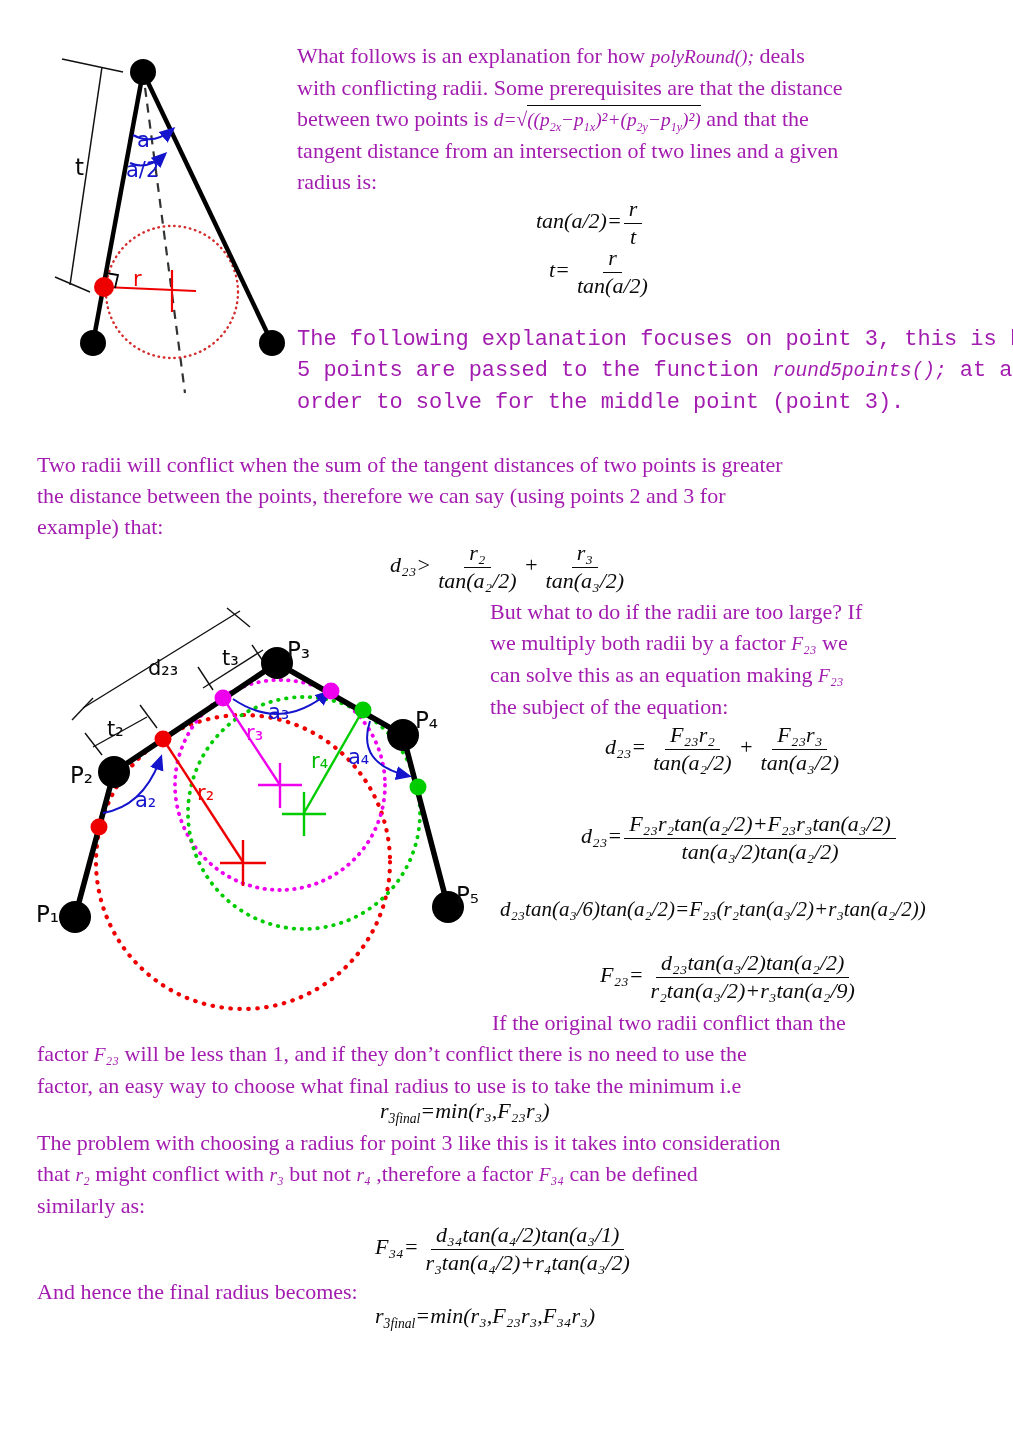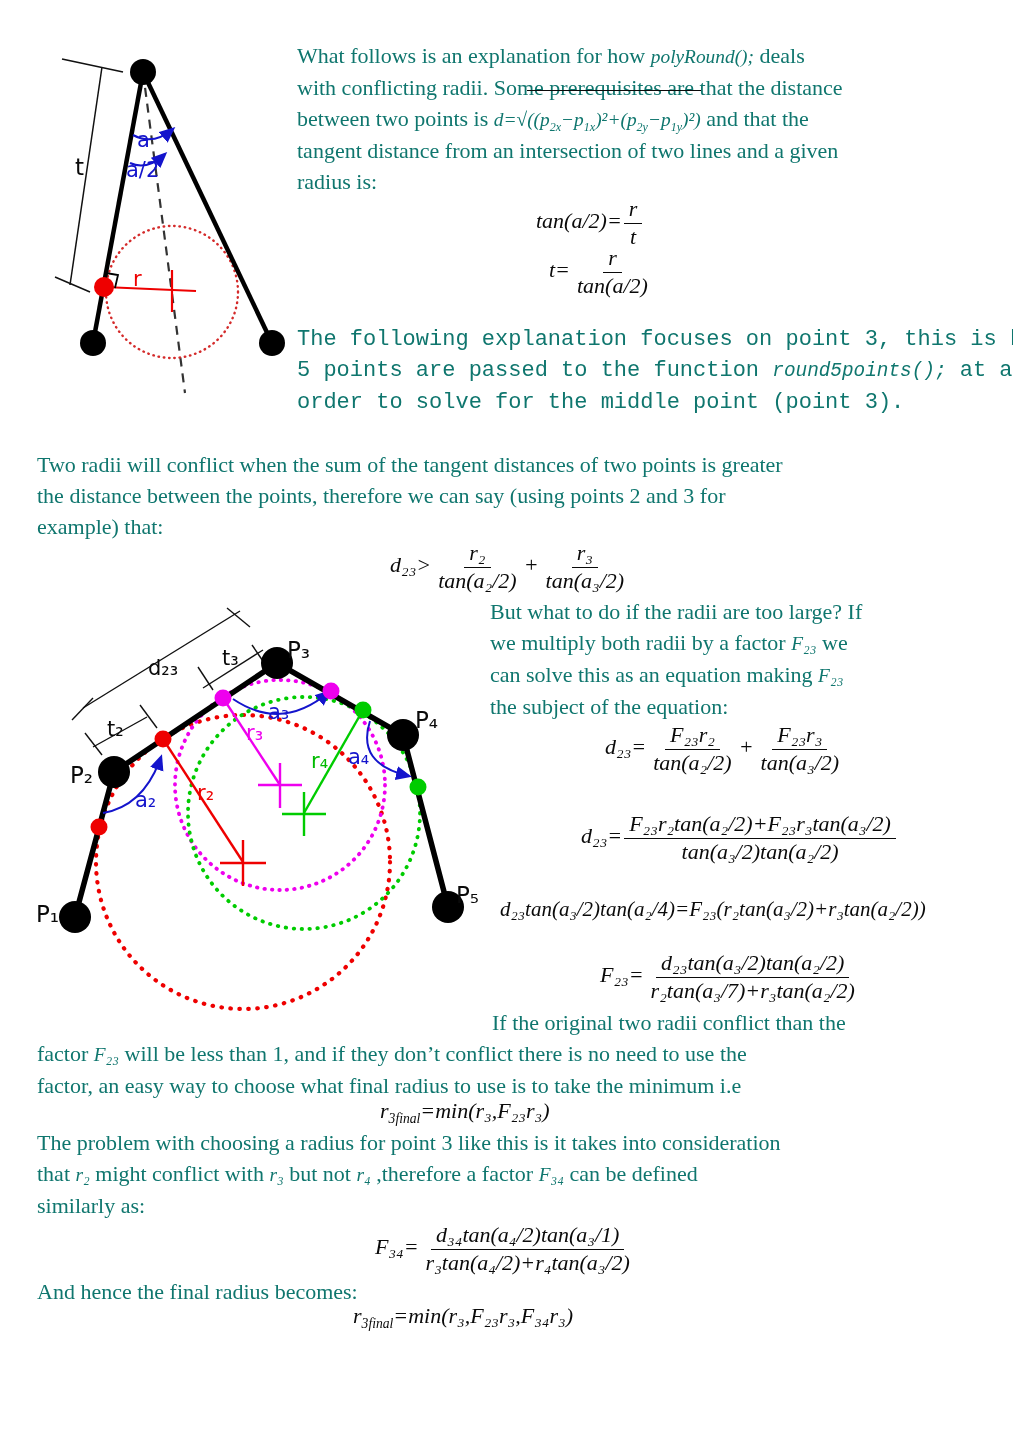--- a/index.html
+++ b/index.html
@@ -1,20 +1,20 @@
 <!DOCTYPE html>
 <html><head>
 <meta charset="utf-8">
 <style>
   html,body{margin:0;padding:0;background:#ffffff;}
   #page{position:relative;width:1013px;height:1441px;background:#ffffff;overflow:hidden;}
-  .para{position:absolute;font:22px/31px "Liberation Serif","DejaVu Serif",serif;color:#0f766e;white-space:nowrap;margin:0;}
+  .para{position:absolute;font:22px/31px "Liberation Serif","DejaVu Serif",serif;color:#a21caf;white-space:nowrap;margin:0;}
   .m{font-style:italic;font-size:0.88em;}
   sub{font-size:0.62em;line-height:0;}
-  .rad{font-style:italic;font-size:0.88em;border-top:1.4px solid #0a0a0a;padding-top:18px;}
+  .rad{font-style:italic;font-size:0.88em;border-top:1.4px solid #0a0a0a;padding-top:3px;}
   .formula{position:absolute;font:italic 22px "Liberation Serif","DejaVu Serif",serif;color:#0a0a0a;text-align:left;white-space:nowrap;}
   .frac{display:inline-flex;flex-direction:column;align-items:center;vertical-align:middle;margin:0 2px;line-height:1.12;}
   .fn{border-bottom:1.4px solid #0a0a0a;padding:0 5px 1px;}
   .fd{padding:1px 5px 0;}
   .lbl{position:absolute;font:21px "DejaVu Sans","Liberation Sans",sans-serif;color:#0a0a0a;white-space:nowrap;}
   .lbl.big{font-size:23px;}
   .blue{color:#1414cc;}
   .redc{color:#ee0000;}
   .magc{color:#ee00ee;}
   .grnc{color:#00bb00;}
@@ -90,31 +90,31 @@
         <span class="fn">F₂₃r₂</span>
         <span class="fd">tan(a₂/2)</span>
       </span>+<span class="frac">
         <span class="fn">F₂₃r₃</span>
         <span class="fd">tan(a₃/2)</span>
       </span></div>
   <div class="formula" style="left:581px;top:812px;width:300px">d₂₃=<span class="frac">
         <span class="fn">F₂₃r₂tan(a₂/2)+F₂₃r₃tan(a₃/2)</span>
         <span class="fd">tan(a₃/2)tan(a₂/2)</span>
       </span></div>
-  <div class="formula" style="left:500px;top:897px;width:460px;font-size:21px">d₂₃tan(a₃/2)tan(a₂/4)=F₂₃(r₂tan(a₃/2)+r₃tan(a₂/2))</div>
+  <div class="formula" style="left:500px;top:897px;width:460px;font-size:21px">d₂₃tan(a₃/6)tan(a₂/2)=F₂₃(r₂tan(a₃/2)+r₃tan(a₂/2))</div>
   <div class="formula" style="left:600px;top:951px;width:260px">F₂₃=<span class="frac">
         <span class="fn">d₂₃tan(a₃/2)tan(a₂/2)</span>
-        <span class="fd">r₂tan(a₃/7)+r₃tan(a₂/2)</span>
+        <span class="fd">r₂tan(a₃/2)+r₃tan(a₂/9)</span>
       </span></div>
   <div class="formula" style="left:380px;top:1098px;width:250px">r<sub>3final</sub>=min(r₃,F₂₃r₃)</div>
   <div class="formula" style="left:375px;top:1223px;width:260px">F₃₄=<span class="frac">
         <span class="fn">d₃₄tan(a₄/2)tan(a₃/1)</span>
         <span class="fd">r₃tan(a₄/2)+r₄tan(a₃/2)</span>
       </span></div>
-  <div class="formula" style="left:353px;top:1303px;width:260px">r<sub>3final</sub>=min(r₃,F₂₃r₃,F₃₄r₃)</div>
+  <div class="formula" style="left:375px;top:1303px;width:260px">r<sub>3final</sub>=min(r₃,F₂₃r₃,F₃₄r₃)</div>
 
   <svg style="left:30px;top:595px" width="475" height="440" viewBox="0 0 475 440">
     <defs>
       <marker id="ar2" markerWidth="9" markerHeight="8" refX="6.5" refY="3.5" orient="auto">
         <path d="M0,0 L8,3.5 L0,7 Z" fill="#1414cc"></path>
       </marker>
     </defs>
     <g stroke="#111" stroke-width="1.4">
       <line x1="53" y1="113" x2="210" y2="16"></line>
       <line x1="42" y1="125" x2="63" y2="103"></line>

